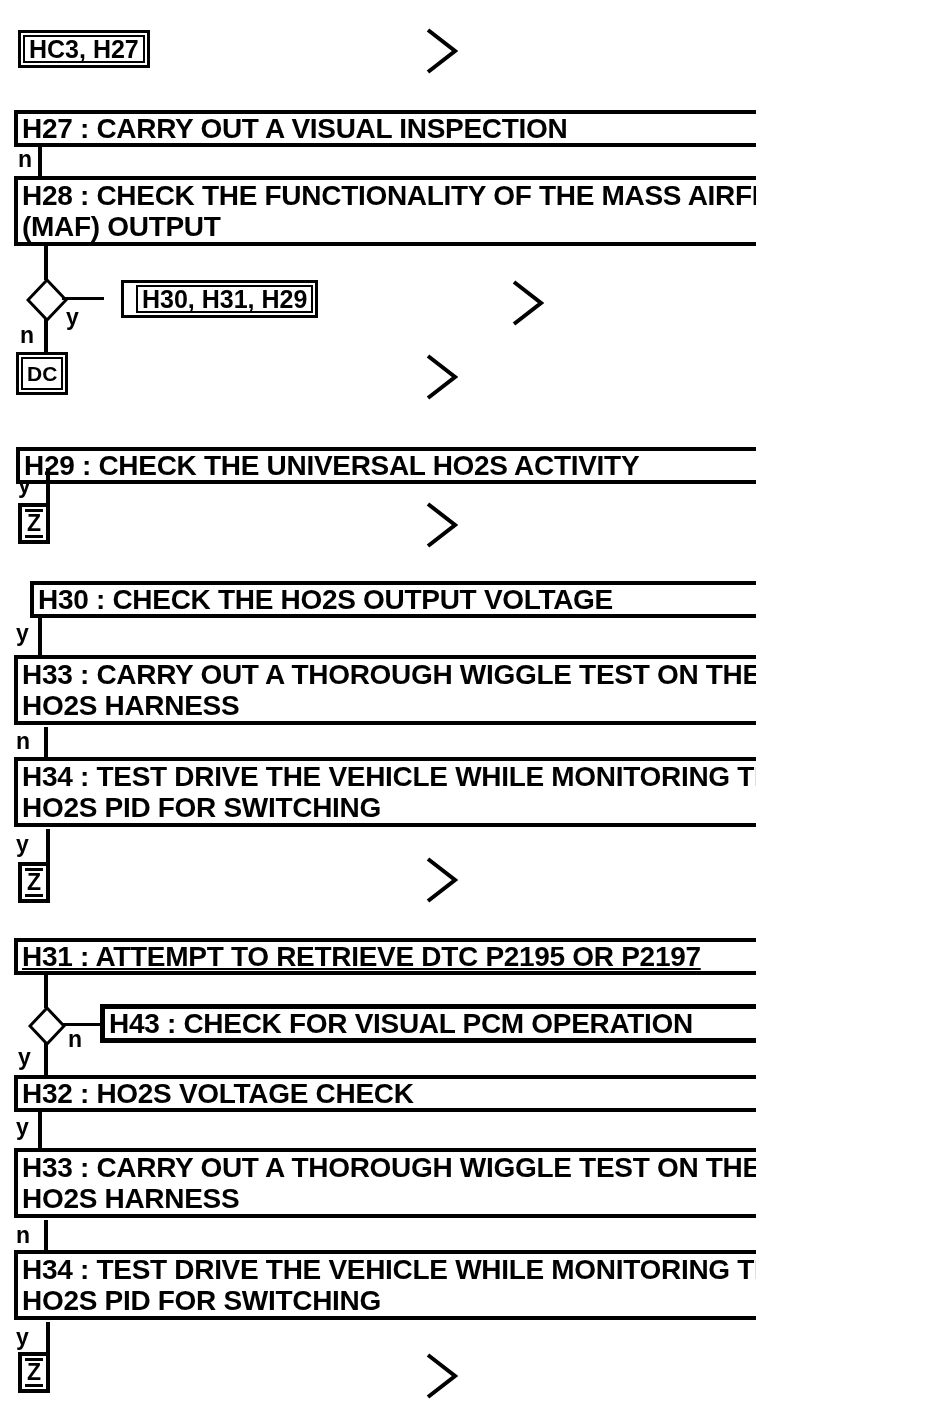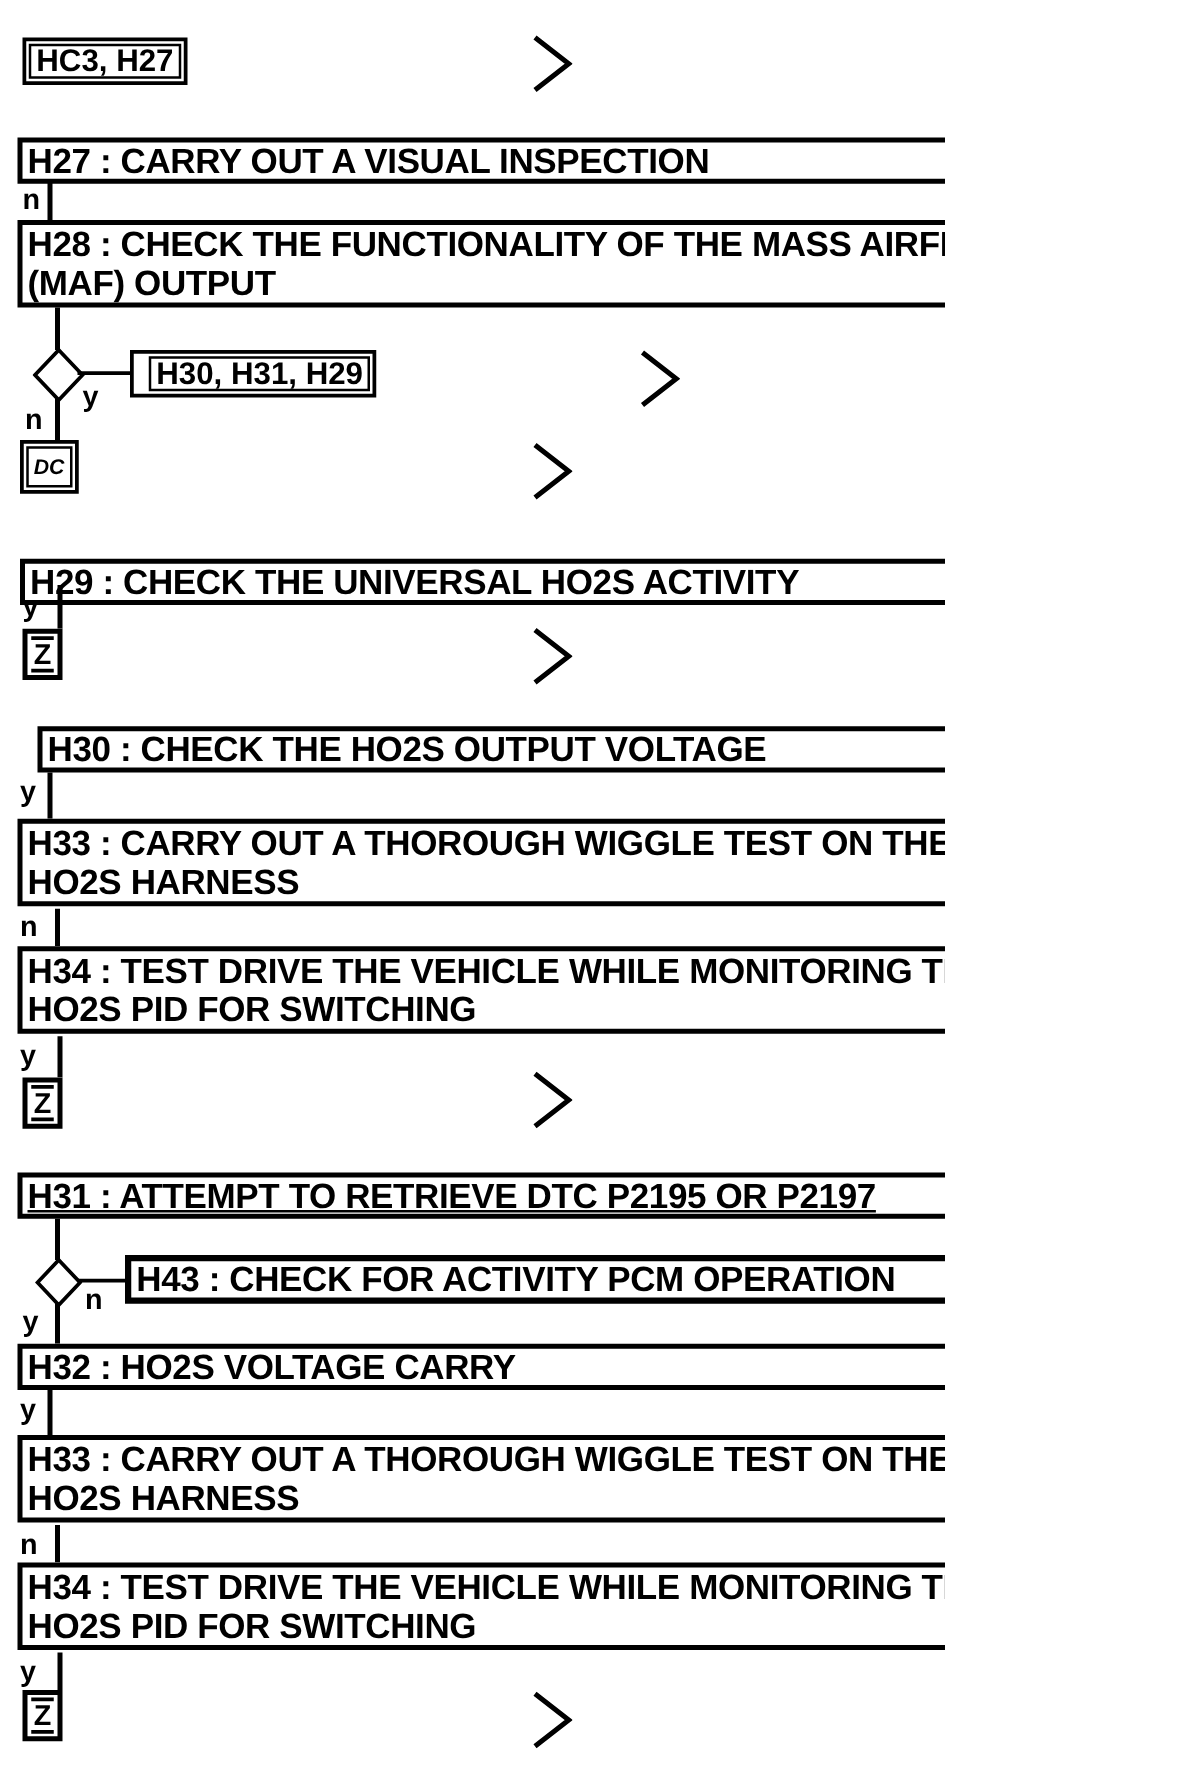--- a/index.html
+++ b/index.html
@@ -43,31 +43,31 @@
 
   <div class="bar two" style="left:14px;top:176px;width:812px;height:62px;">H28 : CHECK THE FUNCTIONALITY OF THE MASS AIRFLOW
 (MAF) OUTPUT</div>
   <div class="vline" style="left:44px;top:246px;height:34px;"></div>
 
   <svg class="dmd" style="left:26px;top:278px;" width="42" height="44">
     <polygon points="21,2 40,22 21,42 2,22" fill="#fff" stroke="#000" stroke-width="3"></polygon>
   </svg>
   <div class="lbl" style="left:66px;top:306px;">y</div>
   <div class="hline" style="left:62px;top:297px;width:42px;"></div>
-  <div class="term" style="left:104px;top:280px;padding-left:12px;">
+  <div class="term" style="left:121px;top:280px;padding-left:12px;">
     <div class="term-inner">H30, H31, H29</div>
   </div>
   <svg class="chev" style="left:512px;top:280px;" width="32" height="46">
     <polyline points="2,2 29,23 2,44" fill="none" stroke="#000" stroke-width="4"></polyline>
   </svg>
   <div class="lbl" style="left:20px;top:324px;">n</div>
   <div class="vline" style="left:44px;top:319px;height:33px;"></div>
 
   <div class="term" style="left:16px;top:352px;">
-    <div class="term-inner" style="font-size:17px;line-height:29px;font-style:italic;">DC</div>
+    <div class="term-inner" style="font-size:21px;line-height:29px;">DC</div>
   </div>
   <svg class="chev" style="left:426px;top:354px;" width="32" height="46">
     <polyline points="2,2 29,23 2,44" fill="none" stroke="#000" stroke-width="4"></polyline>
   </svg>
 
   <div class="bar" style="left:16px;top:431px;width:810px;height:27px;margin-top:16px;">H29 : CHECK THE UNIVERSAL HO2S ACTIVITY</div>
   <div class="lbl" style="left:18px;top:474px;">y</div>
   <div class="vline" style="left:46px;top:468px;height:35px;"></div>
   <div class="zbox" style="left:18px;top:503px;">
     <div class="z-inner">Z</div>
@@ -97,25 +97,25 @@
   </svg>
 
   <div class="bar" style="left:14px;top:938px;width:812px;height:27px;text-decoration:underline;">H31 : ATTEMPT TO RETRIEVE DTC P2195 OR P2197</div>
   <div class="vline" style="left:44px;top:975px;height:33px;"></div>
 
   <svg class="dmd" style="left:28px;top:1006px;" width="38" height="40">
     <polygon points="19,2 36,20 19,38 2,20" fill="#fff" stroke="#000" stroke-width="3"></polygon>
   </svg>
   <div class="lbl" style="left:68px;top:1028px;">n</div>
   <div class="hline" style="left:62px;top:1023px;width:38px;"></div>
-  <div class="bar thick" style="left:100px;top:1004px;width:800px;height:27px;">H43 : CHECK FOR ACTIVITY PCM OPERATION</div>
+  <div class="bar thick" style="left:100px;top:1004px;width:800px;height:27px;">H43 : CHECK FOR VISUAL PCM OPERATION</div>
   <div class="lbl" style="left:18px;top:1046px;">y</div>
   <div class="vline" style="left:44px;top:1042px;height:33px;"></div>
 
-  <div class="bar" style="left:14px;top:1075px;width:812px;height:27px;">H32 : HO2S VOLTAGE CARRY</div>
+  <div class="bar" style="left:14px;top:1075px;width:812px;height:27px;">H32 : HO2S VOLTAGE CHECK</div>
   <div class="lbl" style="left:16px;top:1116px;">y</div>
   <div class="vline" style="left:38px;top:1112px;height:36px;"></div>
 
   <div class="bar two" style="left:14px;top:1148px;width:812px;height:62px;">H33 : CARRY OUT A THOROUGH WIGGLE TEST ON THE
 HO2S HARNESS</div>
   <div class="lbl" style="left:16px;top:1224px;">n</div>
   <div class="vline" style="left:44px;top:1220px;height:30px;"></div>
 
   <div class="bar two" style="left:14px;top:1250px;width:812px;height:62px;">H34 : TEST DRIVE THE VEHICLE WHILE MONITORING THE
 HO2S PID FOR SWITCHING</div>

